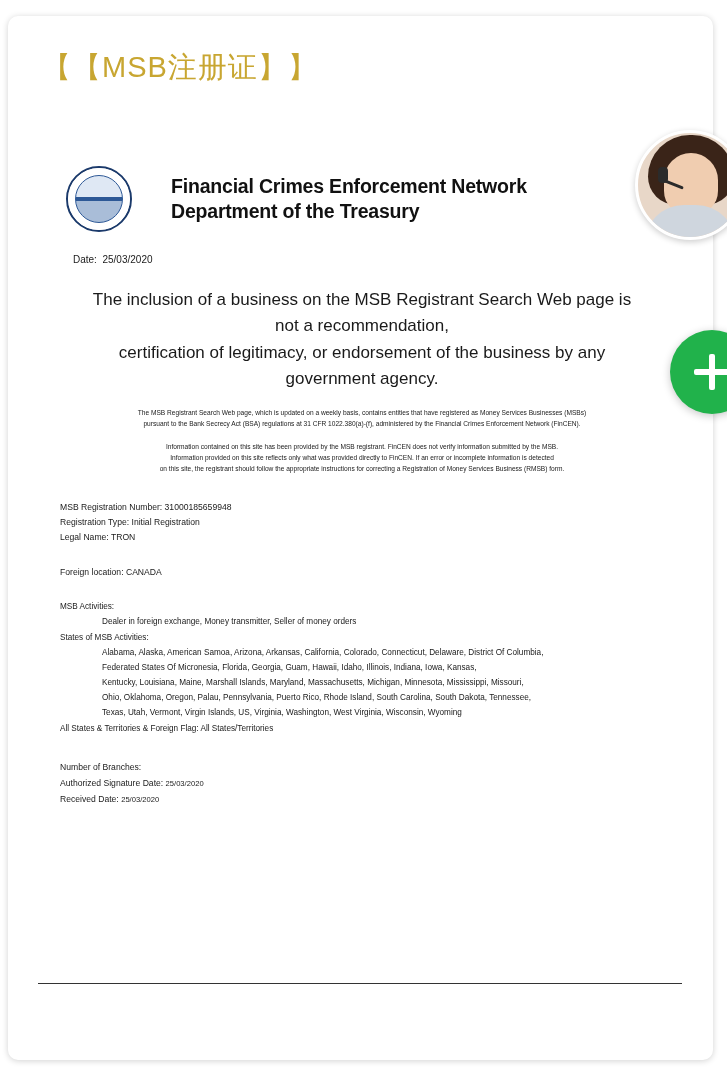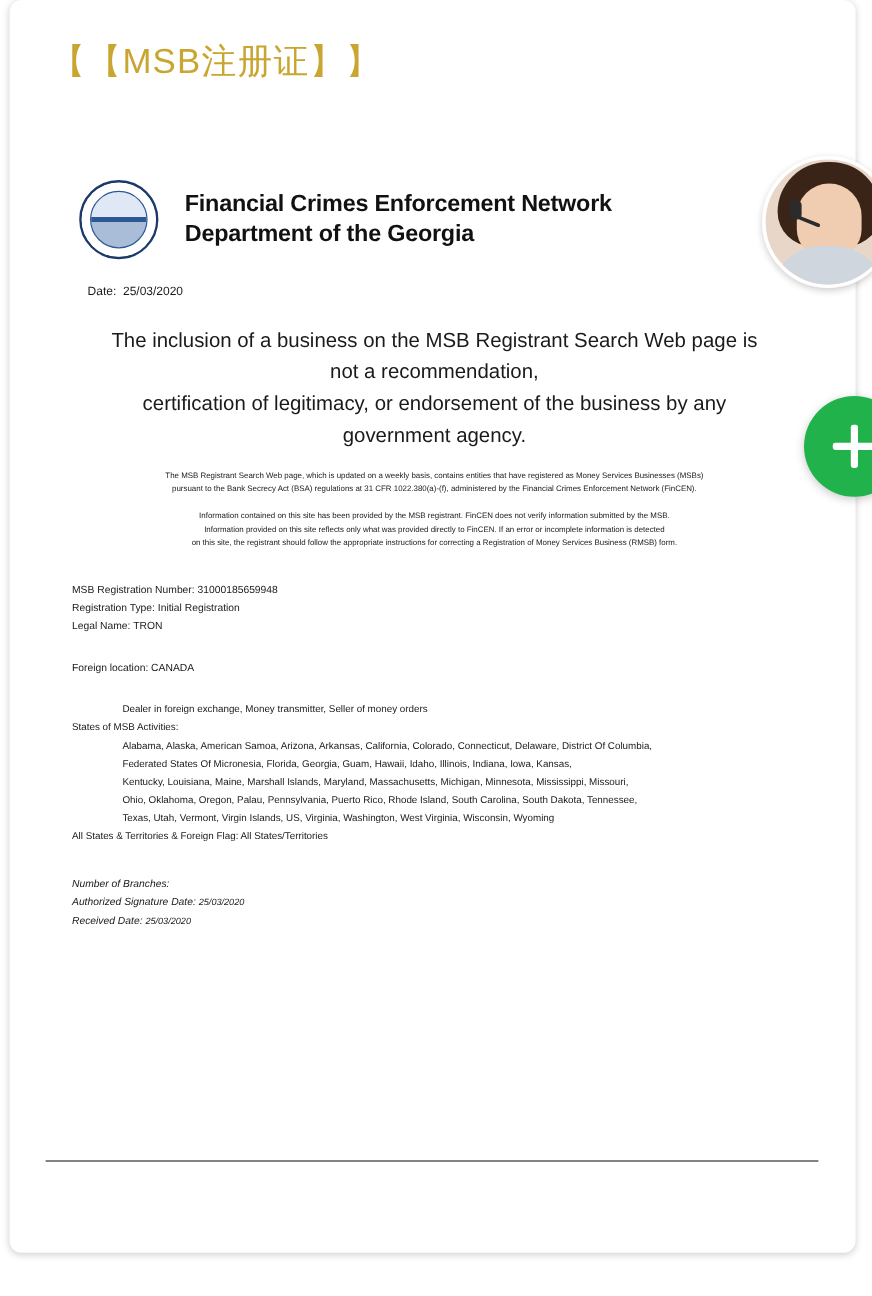--- a/index.html
+++ b/index.html
@@ -11,21 +11,21 @@
     width: 727px;
     height: 1080px;
     position: relative;
     font-family: "Liberation Sans", sans-serif;
     overflow: hidden;
   }
 
   .page {
     position: absolute;
     left: 8px;
-    top: 0;
+    top: 16px;
     width: 705px;
     height: 1044px;
     background: #ffffff;
     border-radius: 10px;
     box-shadow: 0 1px 6px rgba(0,0,0,0.18);
     overflow: hidden;
   }
 
   .page-title {
     position: absolute;
@@ -43,21 +43,21 @@
     position: absolute;
     left: 30px;
     top: 150px;
     width: 648px;
     color: #1a1a1a;
   }
 
   .doc-header {
     display: flex;
     align-items: center;
-    gap: 22px;
+    gap: 39px;
     margin-left: 28px;
   }
 
   .seal {
     width: 62px;
     height: 62px;
     border-radius: 50%;
     background: #ffffff;
     border: 2px solid #1b3a6b;
     position: relative;
@@ -150,21 +150,20 @@
     line-height: 1.85;
   }
   .activities-block .indent1 { margin-left: 42px; }
   .activities-block .indent2 { margin-left: 42px; }
 
   .tail-block {
     margin-top: 24px;
     margin-left: 22px;
     font-size: 8.6px;
     line-height: 1.85;
-    font-style: italic;
   }
   .tail-block .small {
     font-size: 7.6px;
   }
 
   .rule {
     position: absolute;
     left: 30px;
     top: 967px;
     width: 644px;
@@ -255,21 +254,21 @@
   <div class="page-title">【【MSB注册证】】</div>
 
   <div class="doc">
 
     <div class="doc-header">
       <div class="seal">
         <div class="seal-ring"></div>
       </div>
       <div>
         <div class="org-name">Financial Crimes Enforcement Network</div>
-        <div class="org-name">Department of the Georgia</div>
+        <div class="org-name">Department of the Treasury</div>
       </div>
     </div>
 
 
     <div class="date-line">
       <span>Date:</span>
       &nbsp;<span>25/03/2020</span>
     </div>
 
     <div class="recommendation">
@@ -291,20 +290,21 @@
     <div class="reg-block">
       <div>MSB Registration Number: 31000185659948</div>
       <div>Registration Type: Initial Registration</div>
       <div>Legal Name: TRON</div>
     </div>
 
 
     <div class="foreign-block">Foreign location:  CANADA</div>
 
     <div class="activities-block">
+      <div>MSB Activities:</div>
       <div class="indent1">Dealer in foreign exchange, Money transmitter, Seller of money orders</div>
       <div>States of MSB Activities:</div>
       <div class="indent2">Alabama, Alaska, American Samoa, Arizona, Arkansas, California, Colorado, Connecticut, Delaware, District Of Columbia,</div>
       <div class="indent2">Federated States Of Micronesia, Florida, Georgia, Guam, Hawaii, Idaho, Illinois, Indiana, Iowa, Kansas,</div>
       <div class="indent2">Kentucky, Louisiana, Maine, Marshall Islands, Maryland, Massachusetts, Michigan, Minnesota, Mississippi, Missouri,</div>
       <div class="indent2">Ohio, Oklahoma, Oregon, Palau, Pennsylvania, Puerto Rico, Rhode Island, South Carolina, South Dakota, Tennessee,</div>
       <div class="indent2">Texas, Utah, Vermont, Virgin Islands, US, Virginia, Washington, West Virginia, Wisconsin, Wyoming</div>
       <div>All States &amp; Territories &amp; Foreign Flag:  All States/Territories</div>
     </div>
 

